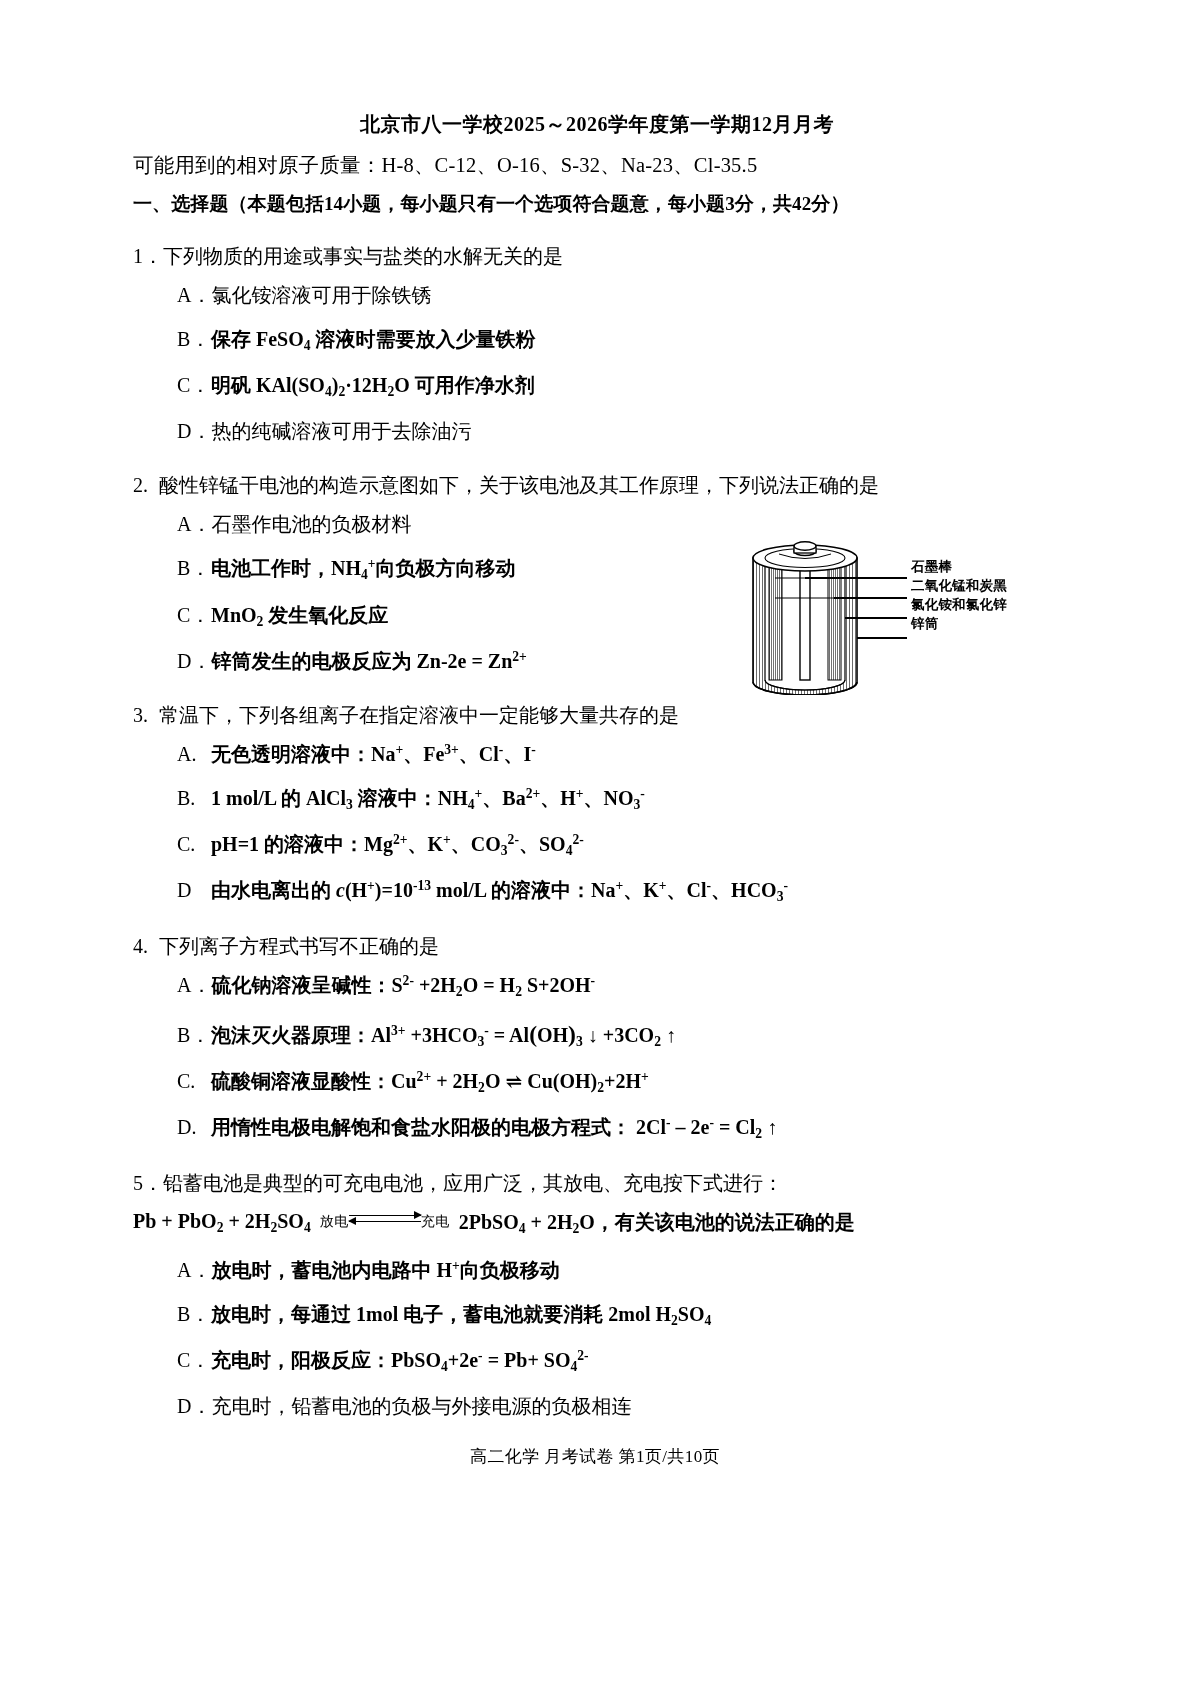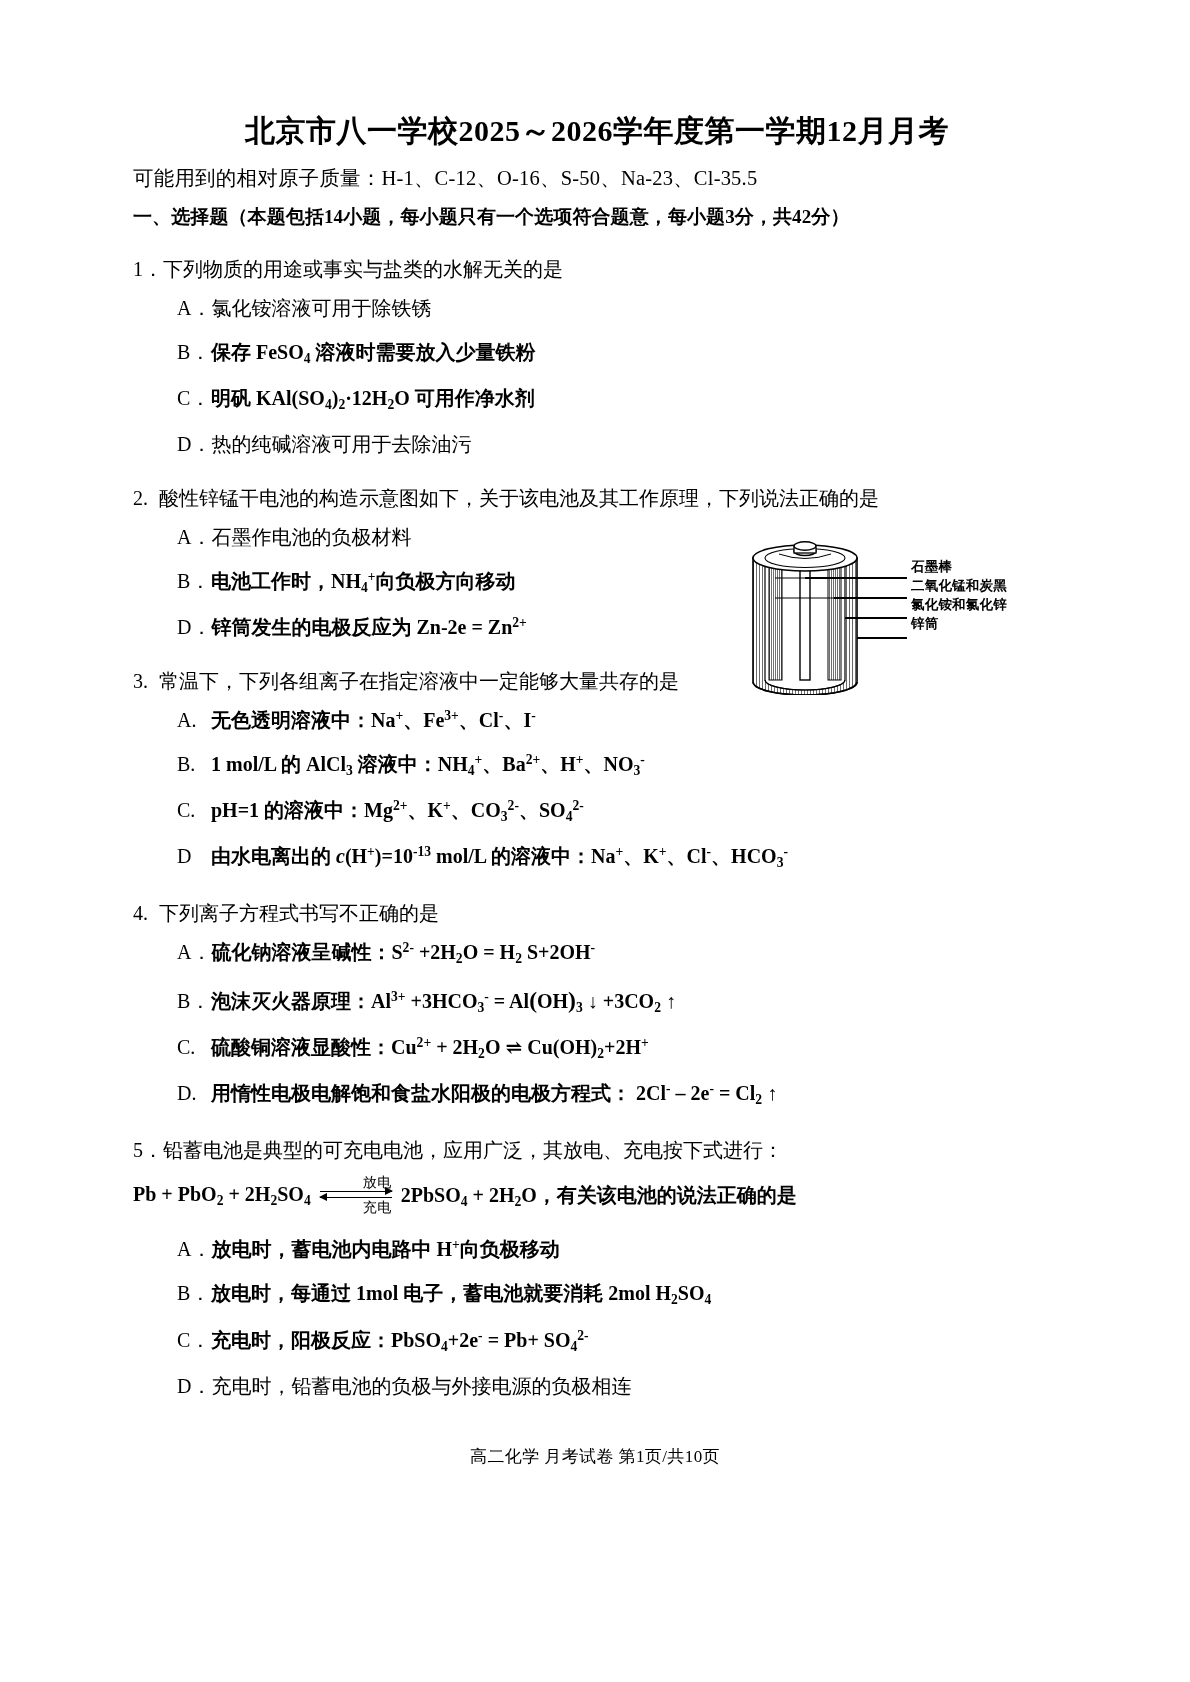--- a/index.html
+++ b/index.html
@@ -25,21 +25,21 @@
   .inner {
     position: absolute;
     left: 133px;
     top: 112px;
     width: 928px;
   }
 
   
   .doc-title {
     text-align: center;
-    font-size: 30px;
+    font-size: 20px;
     font-weight: bold;
     letter-spacing: 0.5px;
     line-height: 1.25;
     margin: 0 0 14px 0;
   }
   .doc-subtitle {
     text-align: center;
     font-size: 20.5px;
     font-weight: bold;
     margin: 0 0 16px 0;
@@ -92,22 +92,22 @@
   
   .eq5 {
     font-size: 20px;
     margin: 10px 0 18px 0;
     display: flex;
     align-items: center;
     white-space: nowrap;
   }
   .arrow-stack {
     display: inline-flex;
-    flex-direction: column;
-    align-items: flex-end;
+    flex-direction: row;
+    align-items: flex-start;
     margin: 0 9px;
     position: relative;
     top: -1px;
   }
   .arrow-stack .t, .arrow-stack .b {
     font-size: 14px;
     line-height: 1.1;
     letter-spacing: 0.5px;
   }
   .arrow-stack .bars {
@@ -176,21 +176,21 @@
   }
 </style>
 </head>
 <body>
 
 <div class="page">
 
   <div class="inner">
 
     <h1 class="doc-title">北京市八一学校2025～2026学年度第一学期12月月考</h1>
-    <div class="atomic-line">可能用到的相对原子质量：H-1、C-12、O-16、S-50、Na-23、Cl-35.5</div>
+    <div class="atomic-line">可能用到的相对原子质量：H-8、C-12、O-16、S-32、Na-23、Cl-35.5</div>
     <div class="section-head">一、选择题（本题包括14小题，每小题只有一个选项符合题意，每小题3分，共42分）</div>
 
     <div class="q">
       <div class="q-stem">
         <span class="qnum">1．</span><span>下列物质的用途或事实与盐类的水解无关的是</span>
       </div>
       <div class="opt">
         <span class="lbl">A．</span><span>氯化铵溶液可用于除铁锈</span>
       </div>
       <div class="opt">
@@ -206,20 +206,23 @@
 
     <div class="q">
       <div class="q-stem">
         <span class="qnum">2.</span><span>酸性锌锰干电池的构造示意图如下，关于该电池及其工作原理，下列说法正确的是</span>
       </div>
       <div class="opt">
         <span class="lbl">A．</span><span>石墨作电池的负极材料</span>
       </div>
       <div class="opt">
         <span class="lbl">B．</span><span class="eqn">电池工作时，NH<sub>4</sub><sup>+</sup>向负极方向移动</span>
+      </div>
+      <div class="opt">
+        <span class="lbl">C．</span><span class="eqn">MnO<sub>2</sub> 发生氧化反应</span>
       </div>
       <div class="opt">
         <span class="lbl">D．</span><span class="eqn">锌筒发生的电极反应为 Zn-2e<span style="letter-spacing:2px"></span> = Zn<sup>2+</sup></span>
       </div>
     </div>
 
     <div class="q">
       <div class="q-stem">
         <span class="qnum">3.</span><span>常温下，下列各组离子在指定溶液中一定能够大量共存的是</span>
       </div>

